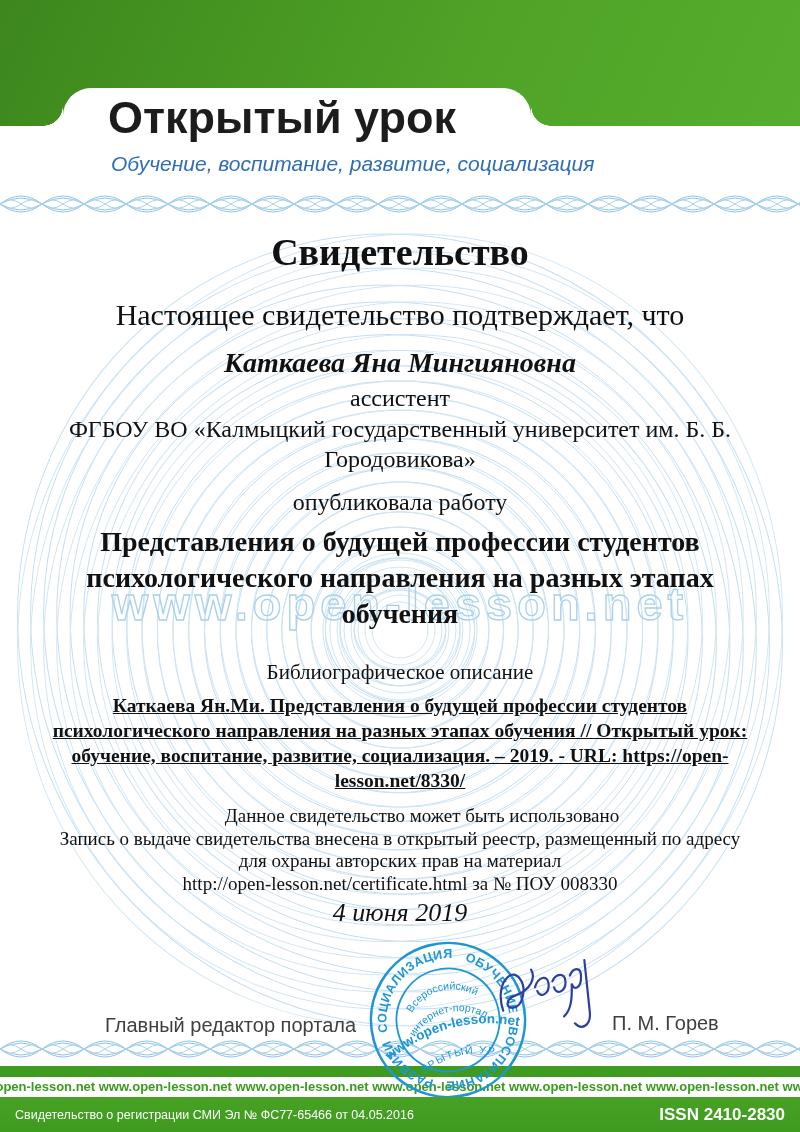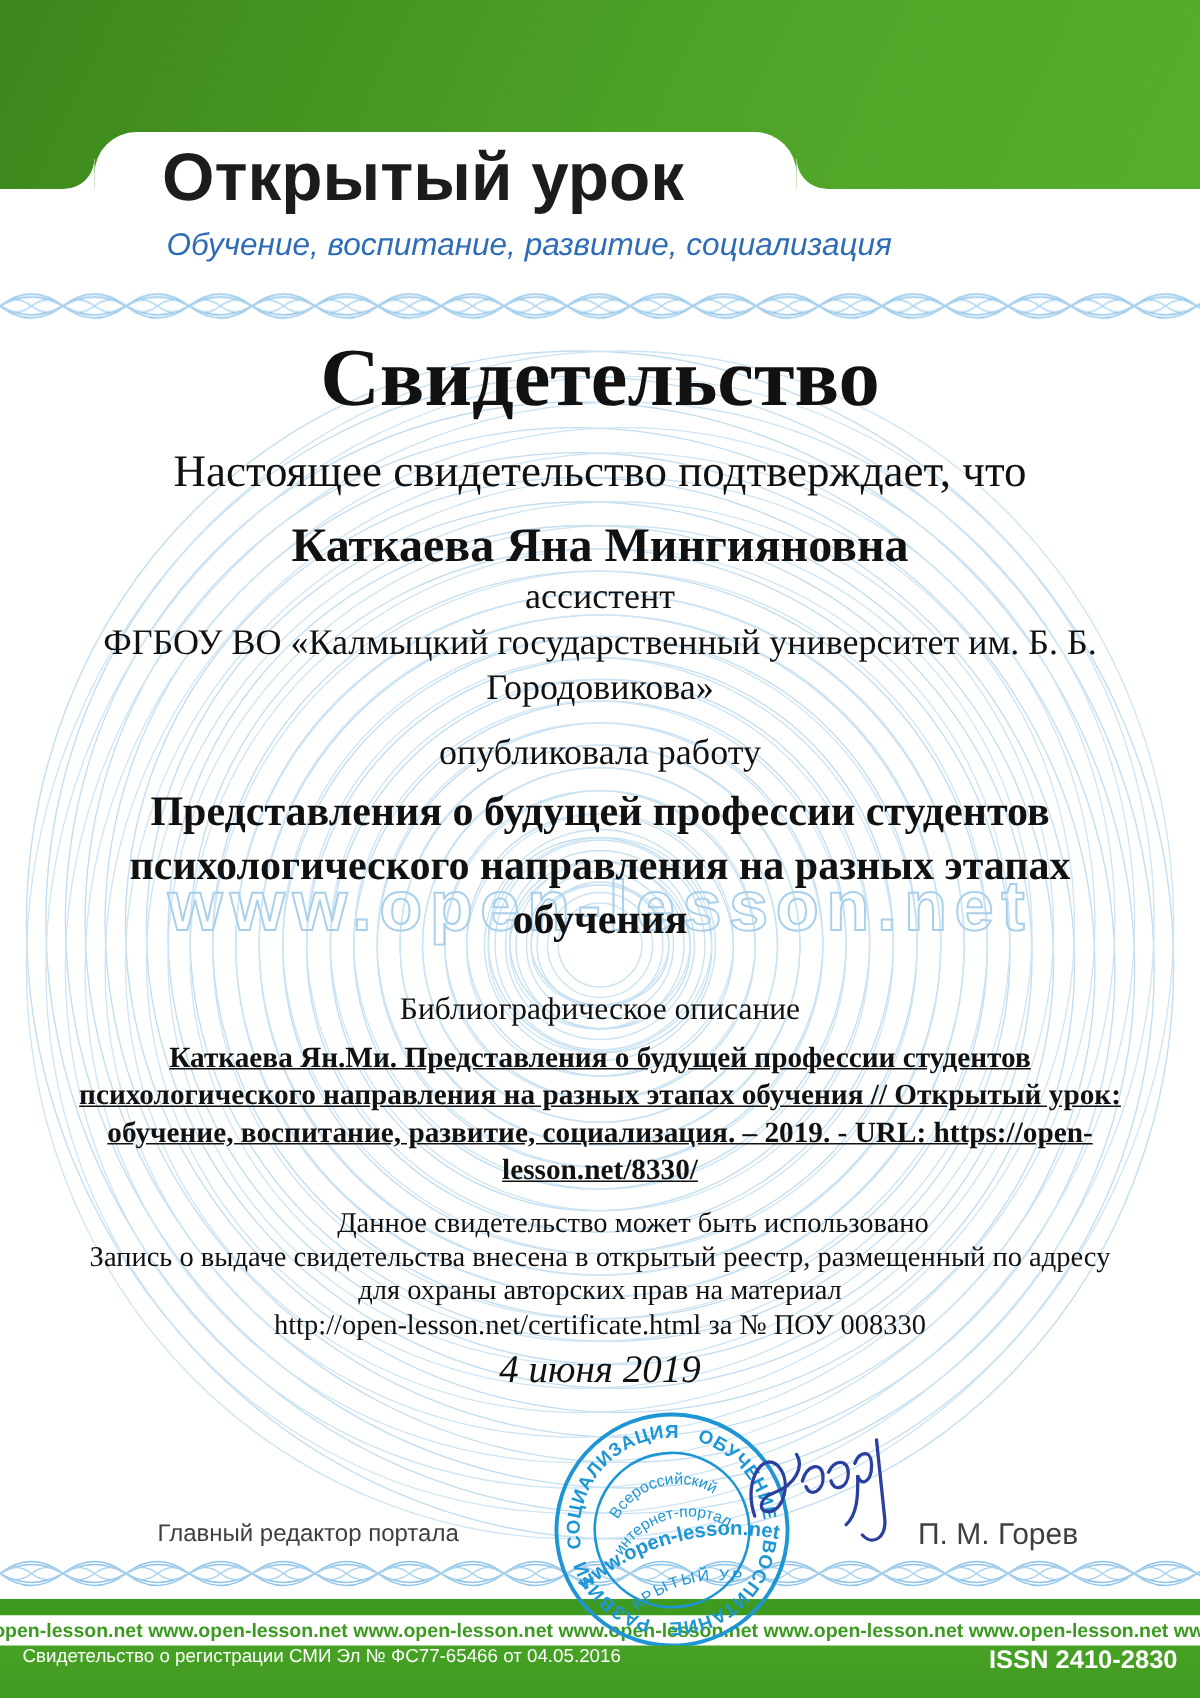--- a/index.html
+++ b/index.html
@@ -23,48 +23,48 @@
   .band-top{position:absolute;left:0;top:193px;z-index:2;}
   .band-bottom{position:absolute;left:0;top:1038px;z-index:2;}
   .rosette{position:absolute;left:0;top:215px;z-index:0;}
   .watermark{position:absolute;left:0;top:576px;width:100%;text-align:center;font-size:47px;
              font-weight:bold;letter-spacing:5px;color:rgba(173,211,236,0.55);
              -webkit-text-stroke:1.3px #a9d0ea;-webkit-text-fill-color:transparent;z-index:1;white-space:nowrap;}
 
   
   .content{position:absolute;left:0;top:222px;width:100%;text-align:center;z-index:2;
            font-family:"Liberation Serif",serif;color:#111;}
-  .cert-title{font-size:55px;font-weight:bold;line-height:60px;}
+  .cert-title{font-size:38px;font-weight:bold;line-height:60px;}
   .cert-intro{font-size:30px;line-height:34px;margin-top:16px;}
-  .recipient-name{font-size:32px;font-weight:bold;line-height:38px;margin-top:12px;}
+  .recipient-name{font-size:28px;font-weight:bold;line-height:38px;margin-top:12px;font-style:italic;}
   .recipient-position{font-size:24px;line-height:28px;margin-top:2px;}
   .recipient-org{font-size:24px;line-height:30px;max-width:700px;margin:2px auto 0;}
   .cert-action{font-size:24px;line-height:28px;margin-top:14px;text-align:center;}
   .work-title{font-size:28px;font-weight:bold;line-height:36px;max-width:690px;margin:8px auto 0;}
   .bib-label{font-size:21px;line-height:26px;margin-top:27px;}
   .bib-text{font-size:19.5px;font-weight:bold;line-height:25px;max-width:706px;margin:8px auto 0;text-decoration:underline;}
   .usage-line1{font-size:19px;line-height:22.5px;margin-top:12px;padding-left:44px;}
   .small-line{font-size:19px;line-height:22.5px;}
   .cert-date{font-size:26px;font-style:italic;margin-top:3px;}
 
   
-  .sig-role{position:absolute;left:105px;top:1014px;font-size:16px;color:#3f3f3f;z-index:3;}
+  .sig-role{position:absolute;left:105px;top:1014px;font-size:20px;color:#3f3f3f;z-index:3;}
   .sig-name{position:absolute;left:612px;top:1012px;font-size:20px;color:#3f3f3f;z-index:3;}
   .stamp{position:absolute;left:362px;top:934px;z-index:4;}
   .stamp text{fill:#1e96d4;font-family:"Liberation Sans",sans-serif;}
   .signature{position:absolute;left:488px;top:942px;z-index:5;}
 
   
   .bar-thin{position:absolute;left:0;top:1066px;width:800px;height:11px;background:#3f9a20;z-index:3;}
   .url-strip{position:absolute;left:0;top:1077px;width:800px;height:20px;background:#fff;z-index:3;
              overflow:hidden;white-space:nowrap;font-size:13px;font-weight:bold;color:#3a9b1f;line-height:20px;}
   .url-strip span{margin-left:-38px;}
   .footer-bar{position:absolute;left:0;top:1097px;width:800px;height:35px;z-index:6;
               background:linear-gradient(#46a124,#3f9a20);display:flex;justify-content:space-between;
-              align-items:flex-start;padding:0 15px;box-sizing:border-box;color:#fff;}
+              align-items:center;padding:0 15px;box-sizing:border-box;color:#fff;}
   .footer-reg{font-size:12.5px;}
   .footer-issn{font-size:17px;font-weight:bold;}
 </style>
 </head>
 <body>
 
 <div id="page">
 
   <svg width="0" height="0" style="position:absolute">
     <defs>

